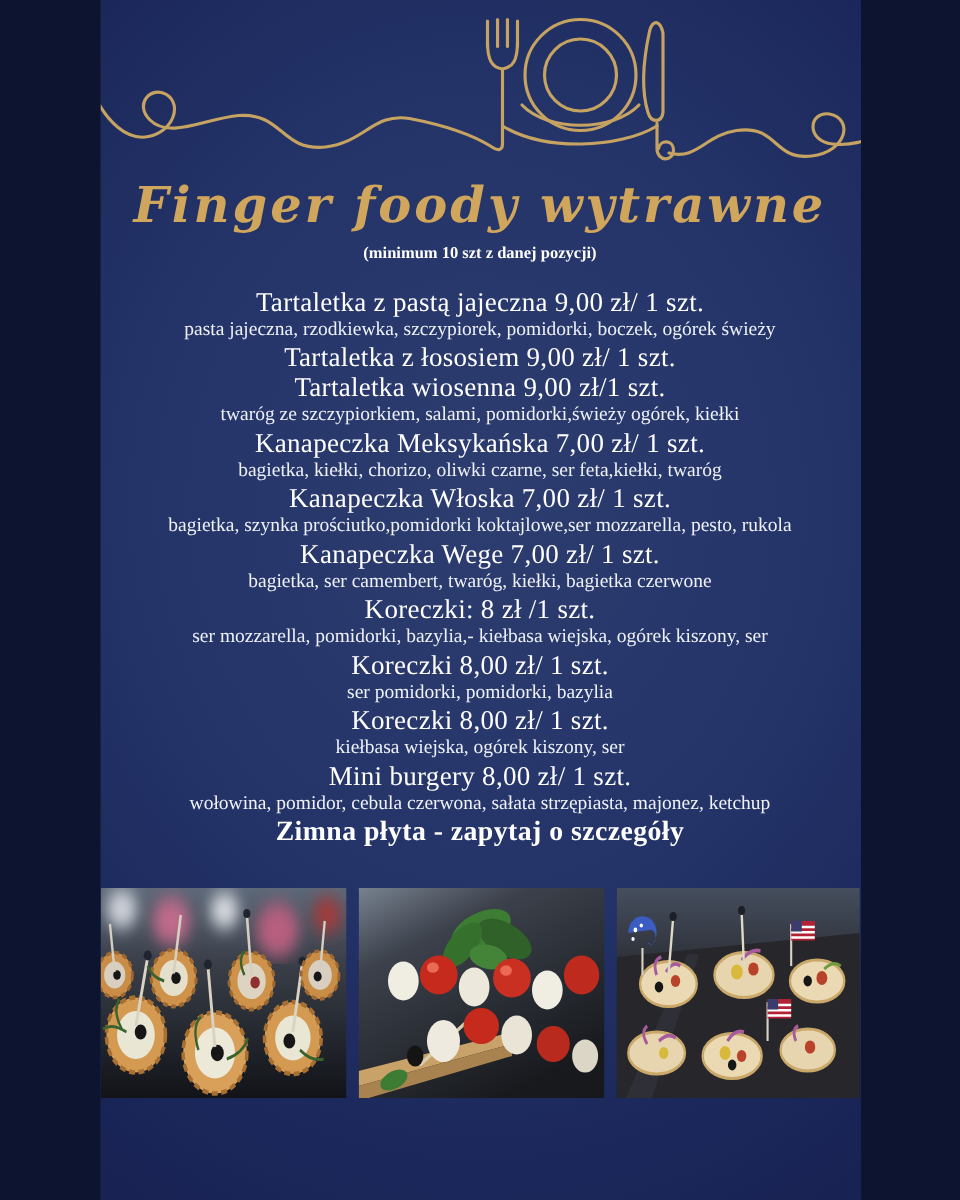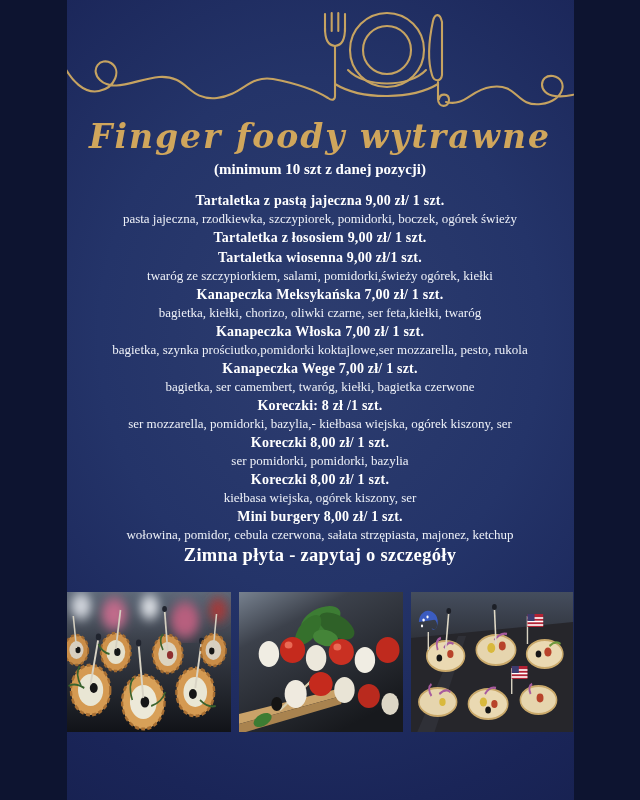--- a/index.html
+++ b/index.html
@@ -23,28 +23,28 @@
     font-style:italic;
     font-weight:700;
     font-size:33px;
     line-height:42px;
     letter-spacing:2px;
     color:#d0a65c;
   }
   .subtitle{
     text-align:center;
     font-weight:700;
-    font-size:15px;
+    font-size:11px;
     line-height:20px;
     margin-top:1px;
   }
   .menu{margin-top:12px;text-align:center;}
   .item-name{
-    font-size:14px;
-    font-weight:700;
+    font-size:18px;
+    font-weight:400;
     line-height:20px;
     letter-spacing:.2px;
   }
   .item-desc{
     font-size:13px;
     line-height:15px;
     margin-bottom:2px;
     color:#eef1f8;
   }
   .note{

